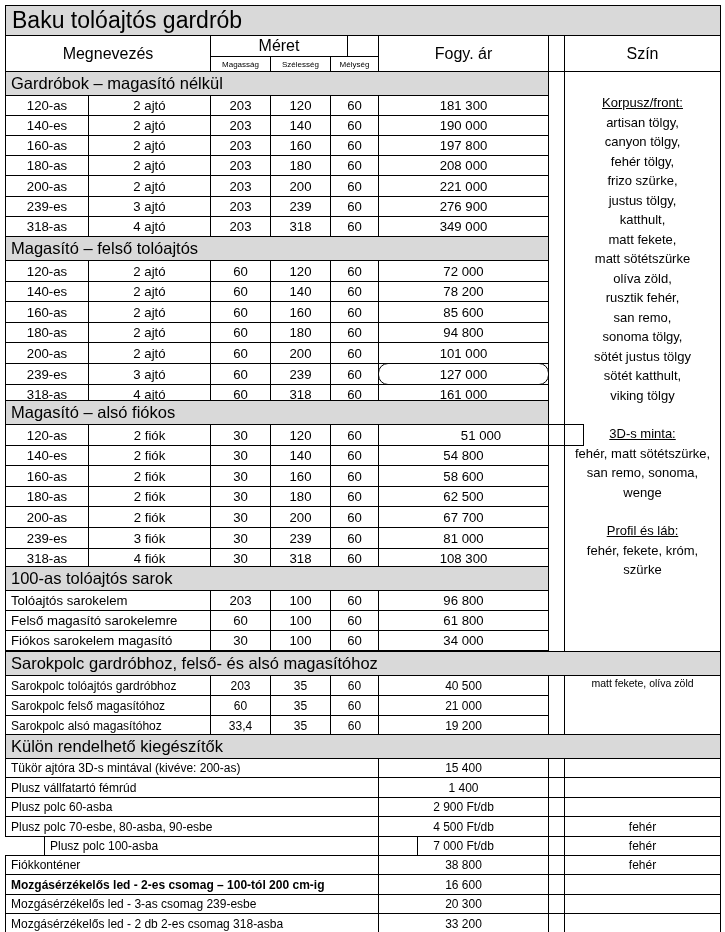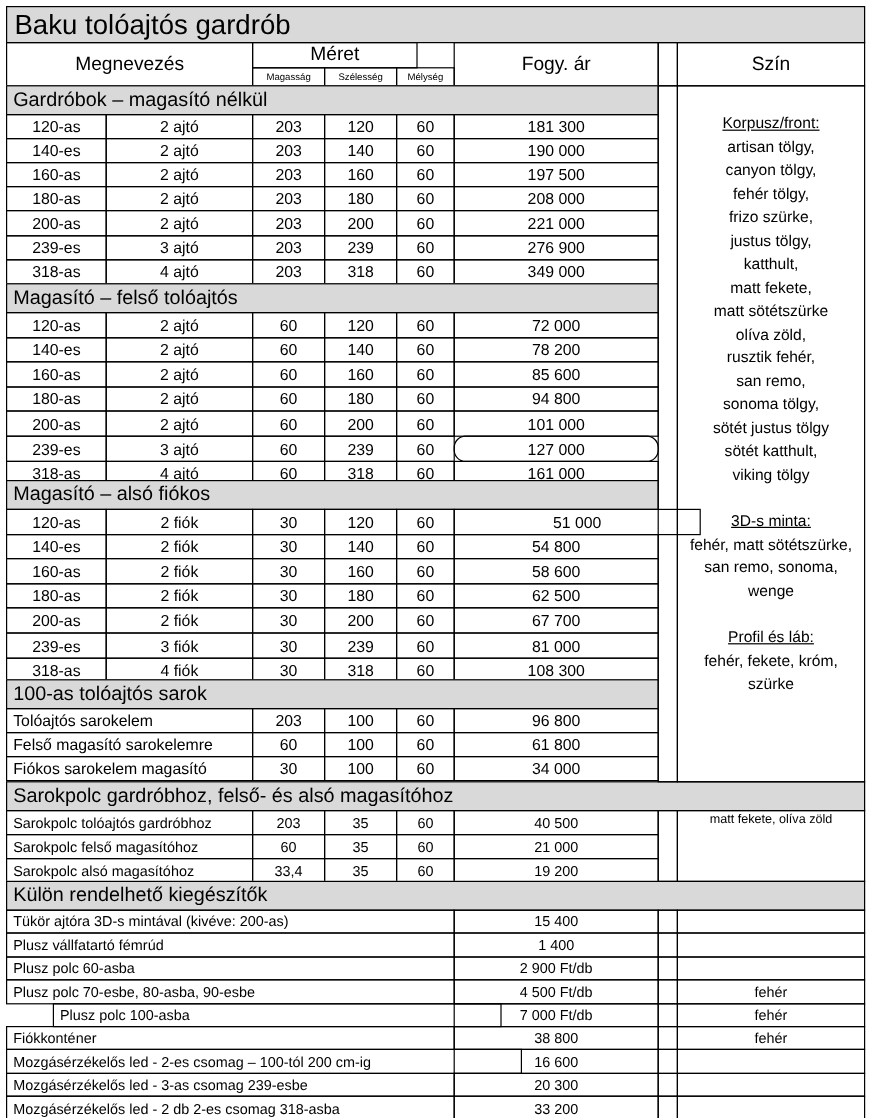--- a/index.html
+++ b/index.html
@@ -47,21 +47,21 @@
     <div class="c b cell" style="left: 88px; top: 115px; width: 123px; height: 21px;">2 ajtó</div>
     <div class="c b cell" style="left: 210px; top: 115px; width: 61px; height: 21px;">203</div>
     <div class="c b cell" style="left: 270px; top: 115px; width: 61px; height: 21px;">140</div>
     <div class="c b cell" style="left: 330px; top: 115px; width: 49px; height: 21px;">60</div>
     <div class="c b cell" style="left: 378px; top: 115px; width: 171px; height: 21px;">190 000</div>
     <div class="c b cell" style="left: 5px; top: 135px; width: 84px; height: 21px;">160-as</div>
     <div class="c b cell" style="left: 88px; top: 135px; width: 123px; height: 21px;">2 ajtó</div>
     <div class="c b cell" style="left: 210px; top: 135px; width: 61px; height: 21px;">203</div>
     <div class="c b cell" style="left: 270px; top: 135px; width: 61px; height: 21px;">160</div>
     <div class="c b cell" style="left: 330px; top: 135px; width: 49px; height: 21px;">60</div>
-    <div class="c b cell" style="left: 378px; top: 135px; width: 171px; height: 21px;">197 500</div>
+    <div class="c b cell" style="left: 378px; top: 135px; width: 171px; height: 21px;">197 800</div>
     <div class="c b cell" style="left: 5px; top: 155px; width: 84px; height: 21px;">180-as</div>
     <div class="c b cell" style="left: 88px; top: 155px; width: 123px; height: 21px;">2 ajtó</div>
     <div class="c b cell" style="left: 210px; top: 155px; width: 61px; height: 21px;">203</div>
     <div class="c b cell" style="left: 270px; top: 155px; width: 61px; height: 21px;">180</div>
     <div class="c b cell" style="left: 330px; top: 155px; width: 49px; height: 21px;">60</div>
     <div class="c b cell" style="left: 378px; top: 155px; width: 171px; height: 21px;">208 000</div>
     <div class="c b cell" style="left: 5px; top: 175px; width: 84px; height: 22px;">200-as</div>
     <div class="c b cell" style="left: 88px; top: 175px; width: 123px; height: 22px;">2 ajtó</div>
     <div class="c b cell" style="left: 210px; top: 175px; width: 61px; height: 22px;">203</div>
     <div class="c b cell" style="left: 270px; top: 175px; width: 61px; height: 22px;">200</div>
@@ -215,21 +215,21 @@
     <div class="c b " style="left: 548px; top: 816px; width: 17px; height: 21px;"></div>
     <div class="c b cell-sm" style="left: 564px; top: 816px; width: 157px; height: 21px;">fehér</div>
     <div class="c b cell-sm left" style="left: 5px; top: 836px; width: 374px; height: 20px; margin-left: 39px;">Plusz polc 100-asba</div>
     <div class="c b cell-sm" style="left: 378px; top: 836px; width: 171px; height: 20px;">7 000 Ft/db</div>
     <div class="c b " style="left: 548px; top: 836px; width: 17px; height: 20px;"></div>
     <div class="c b cell-sm" style="left: 564px; top: 836px; width: 157px; height: 20px;">fehér</div>
     <div class="c b cell-sm left" style="left: 5px; top: 855px; width: 374px; height: 20px;">Fiókkonténer</div>
     <div class="c b cell-sm" style="left: 378px; top: 855px; width: 171px; height: 20px;">38 800</div>
     <div class="c b " style="left: 548px; top: 855px; width: 17px; height: 20px;"></div>
     <div class="c b cell-sm" style="left: 564px; top: 855px; width: 157px; height: 20px;">fehér</div>
-    <div class="c b cell-sm left" style="left: 5px; top: 874px; width: 430px; height: 21px;">Mozgásérzékelős led - 2-es csomag – 100-tól 200 cm-ig</div>
+    <div class="c b cell-sm left" style="left: 5px; top: 874px; width: 374px; height: 21px; font-weight: bold;">Mozgásérzékelős led - 2-es csomag – 100-tól 200 cm-ig</div>
     <div class="c b cell-sm" style="left: 378px; top: 874px; width: 171px; height: 21px;">16 600</div>
     <div class="c b " style="left: 548px; top: 874px; width: 17px; height: 21px;"></div>
     <div class="c b cell-sm" style="left: 564px; top: 874px; width: 157px; height: 21px;"></div>
     <div class="c b cell-sm left" style="left: 5px; top: 894px; width: 374px; height: 20px;">Mozgásérzékelős led - 3-as csomag 239-esbe</div>
     <div class="c b cell-sm" style="left: 378px; top: 894px; width: 171px; height: 20px;">20 300</div>
     <div class="c b " style="left: 548px; top: 894px; width: 17px; height: 20px;"></div>
     <div class="c b cell-sm" style="left: 564px; top: 894px; width: 157px; height: 20px;"></div>
     <div class="c b cell-sm left" style="left: 5px; top: 913px; width: 374px; height: 21px;">Mozgásérzékelős led - 2 db  2-es csomag 318-asba</div>
     <div class="c b cell-sm" style="left: 378px; top: 913px; width: 171px; height: 21px;">33 200</div>
     <div class="c b " style="left: 548px; top: 913px; width: 17px; height: 21px;"></div>

